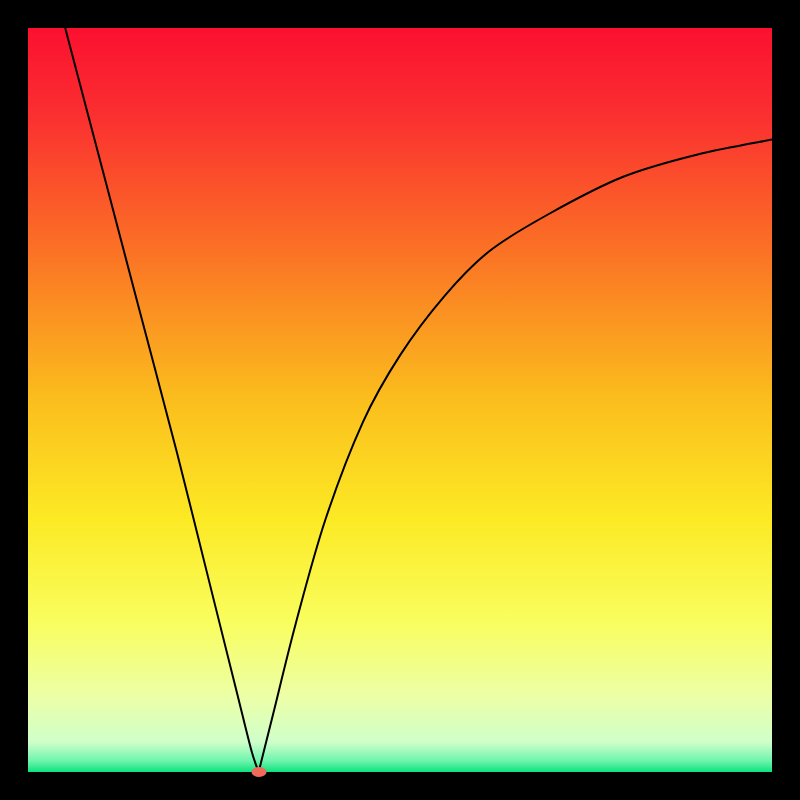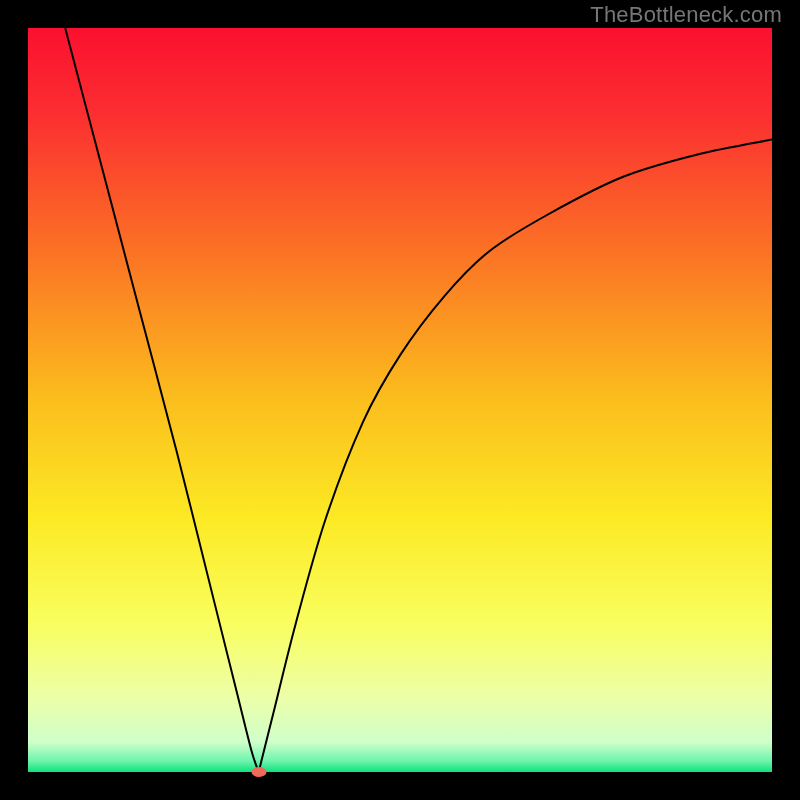--- a/index.html
+++ b/index.html
@@ -44,21 +44,20 @@
     height: 10px;
     background: #ef6a5b;
     border-radius: 50%;
     transform: translate(-50%, -50%);
   }
 </style>
 </head>
 <body>
 <div class="frame">
 
-  <div class="watermark">TheBottleneck.com</div>
 
   <div class="plot-area">
     <svg viewBox="0 0 744 744" preserveAspectRatio="none">
       <defs>
         <linearGradient id="bg-grad" x1="0" y1="0" x2="0" y2="1">
 
         <stop offset="0%" stop-color="#fb1030"></stop>
             <stop offset="12%" stop-color="#fb3030"></stop>
             <stop offset="30%" stop-color="#fb7225"></stop>
             <stop offset="50%" stop-color="#fbbe1d"></stop>

